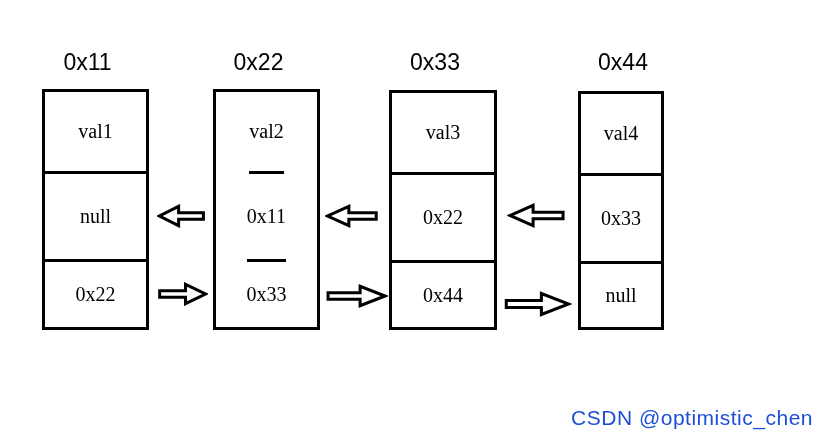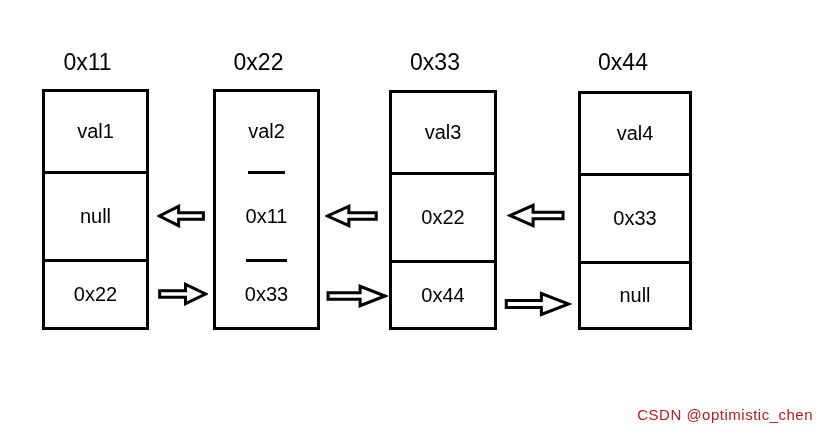--- a/index.html
+++ b/index.html
@@ -33,35 +33,36 @@
     display: flex;
     flex-direction: column;
   }
   .cell {
     box-sizing: border-box;
     display: flex;
     align-items: center;
     justify-content: center;
     font-size: 20px;
     color: #000000;
+    font-family: Liberation Serif, serif;
   }
   .cell-top  { height: 82px; border-bottom: 3px solid #000000; }
   .cell-mid  { height: 88px; border-bottom: 3px solid #000000; }
   .cell-bot  { flex: 1; }
   .arrow {
     position: absolute;
     display: block;
   }
   .watermark {
     position: absolute;
     top: 406px;
     right: 15px;
-    font-size: 15px;
+    font-size: 21px;
     letter-spacing: 0.5px;
-    color: #b91c1c;
+    color: #1d4ed8;
     white-space: nowrap;
   }
 </style>
 </head>
 <body>
 
 <div class="canvas">
 
   <div class="node-label" style="left:34px;  width:107px;">0x11</div>
   <div class="node-label" style="left:205px; width:107px;">0x22</div>
@@ -79,21 +80,21 @@
     <div class="cell cell-mid">0x11</div>
     <div class="cell cell-bot">0x33</div>
   </div>
 
   <div class="node-box" style="left:389px; top:90px; width:108px; height:240px;">
     <div class="cell cell-top">val3</div>
     <div class="cell cell-mid">0x22</div>
     <div class="cell cell-bot">0x44</div>
   </div>
 
-  <div class="node-box" style="left:578px; top:91px; width:114px; height:239px;">
+  <div class="node-box" style="left:578px; top:91px; width:86px; height:239px;">
     <div class="cell cell-top">val4</div>
     <div class="cell cell-mid">0x33</div>
     <div class="cell cell-bot">null</div>
   </div>
 
   <svg class="arrow" style="left:157px; top:204px;" width="48" height="24" viewBox="0 0 60 26" preserveAspectRatio="none">
     <polygon points="58,9.5 27,9.5 27,2.5 3,13 27,23.5 27,16.5 58,16.5" fill="#ffffff" stroke="#000000" stroke-width="3" vector-effect="non-scaling-stroke"></polygon>
   </svg>
   <svg class="arrow" style="left:158px; top:282px;" width="50" height="24" viewBox="0 0 60 26" preserveAspectRatio="none">
     <polygon points="2,9.5 33,9.5 33,2.5 57,13 33,23.5 33,16.5 2,16.5" fill="#ffffff" stroke="#000000" stroke-width="3" vector-effect="non-scaling-stroke"></polygon>

